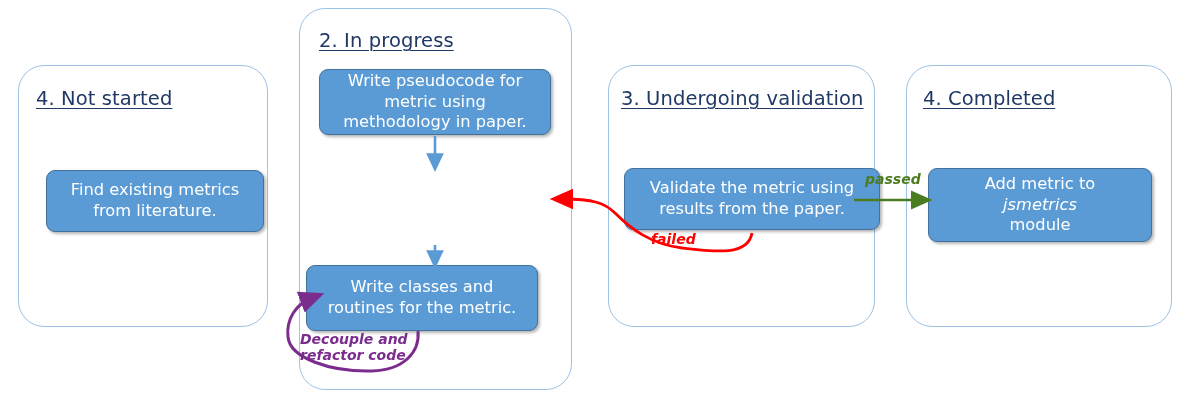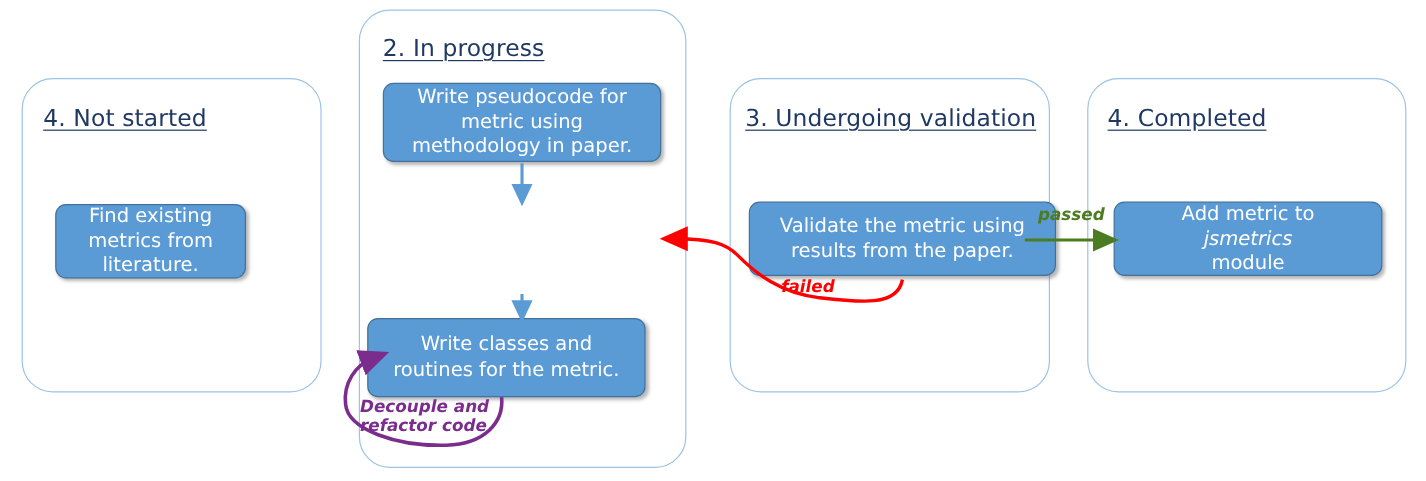--- a/index.html
+++ b/index.html
@@ -67,21 +67,21 @@
 
   svg.overlay{position:absolute;left:0;top:0;width:1188px;height:401px;overflow:visible;pointer-events:none;}
 </style>
 </head>
 <body>
 
 <div id="stage">
 
   <div class="panel" style="left:18px;top:65px;width:250px;height:262px;"></div>
   <div class="panel-title" style="left:36px;top:87px;">4. Not started</div>
-  <div class="card" style="left:46px;top:170px;width:159px;height:62px;">
+  <div class="card" style="left:46px;top:170px;width:218px;height:62px;">
     <span>Find existing metrics from literature.</span>
   </div>
 
   <div class="panel" style="left:299px;top:8px;width:273px;height:382px;"></div>
   <div class="panel-title" style="left:319px;top:29px;">2. In progress</div>
 
   <div class="card" style="left:319px;top:69px;width:232px;height:66px;">
     <span>Write pseudocode for metric using methodology in paper.</span>
   </div>
 
@@ -91,21 +91,21 @@
   </div>
 
   <div class="panel" style="left:608px;top:65px;width:267px;height:262px;"></div>
   <div class="panel-title" style="left:621px;top:87px;">3. Undergoing validation</div>
   <div class="card" style="left:624px;top:168px;width:256px;height:62px;">
     <span>Validate the metric using results from the paper.</span>
   </div>
 
   <div class="panel" style="left:906px;top:65px;width:266px;height:262px;"></div>
   <div class="panel-title" style="left:923px;top:87px;text-decoration:underline;">4. Completed</div>
-  <div class="card" style="left:928px;top:168px;width:224px;height:62px;">
+  <div class="card" style="left:928px;top:168px;width:224px;height:74px;">
     <span>
         <span>Add metric to </span>
         <span class="it">jsmetrics</span>
         <span> module</span>
       </span>
   </div>
 
   <svg class="overlay" viewBox="0 0 1188 401">
     <defs>
       <marker id="arrow-blue" markerWidth="8" markerHeight="8" refX="3.4" refY="4" orient="auto">

